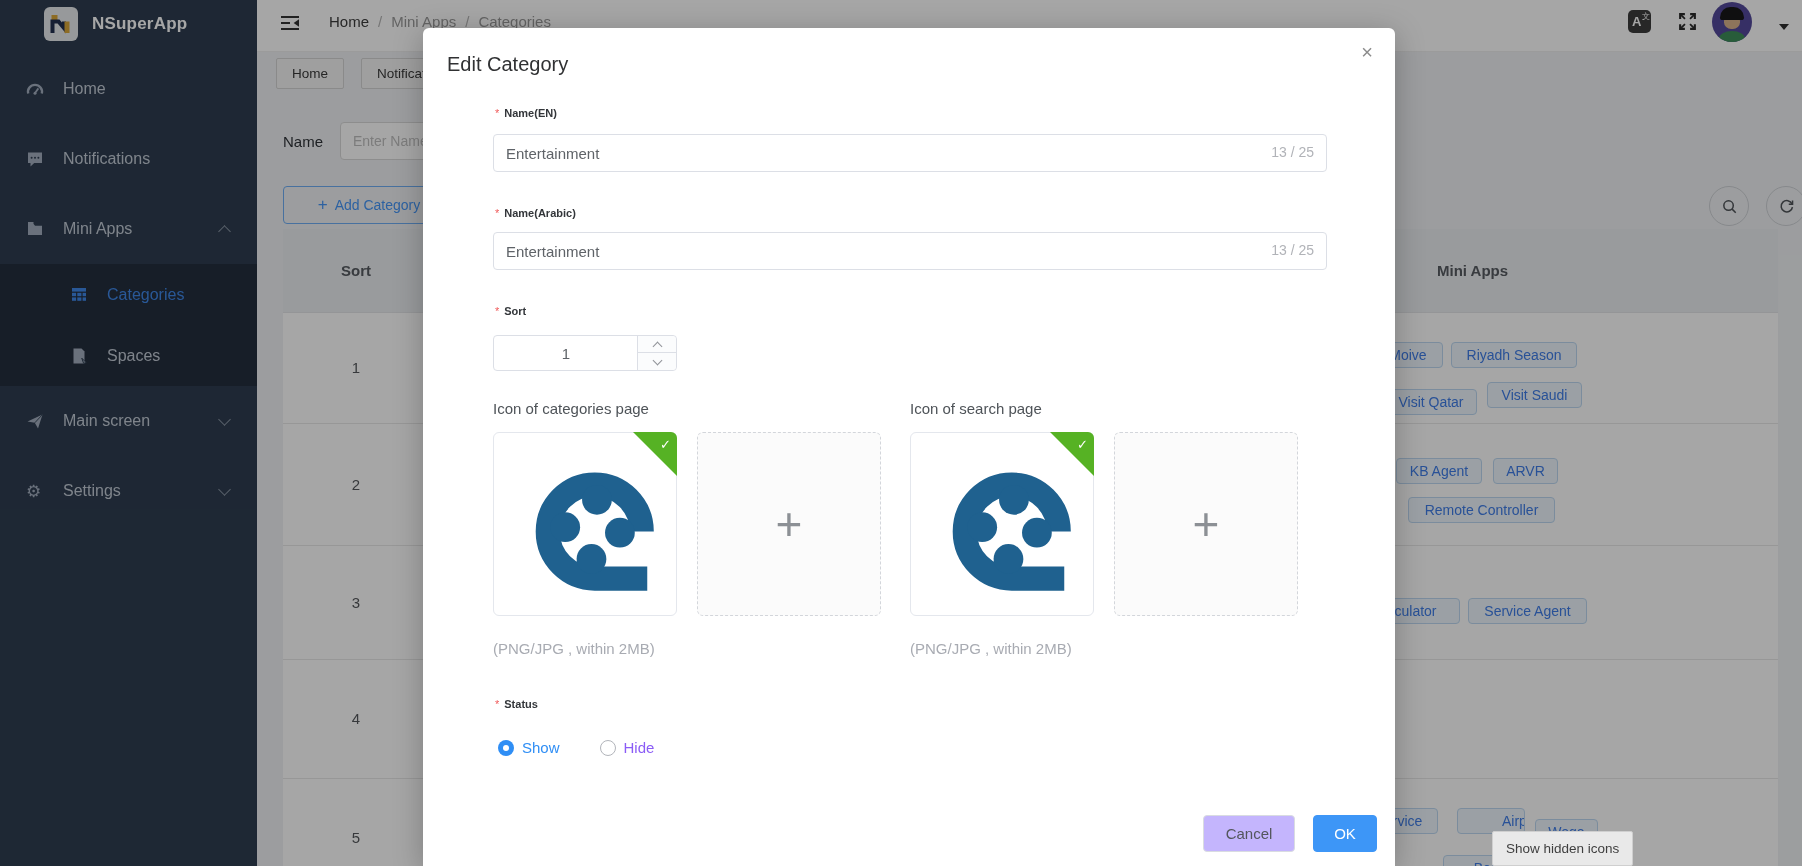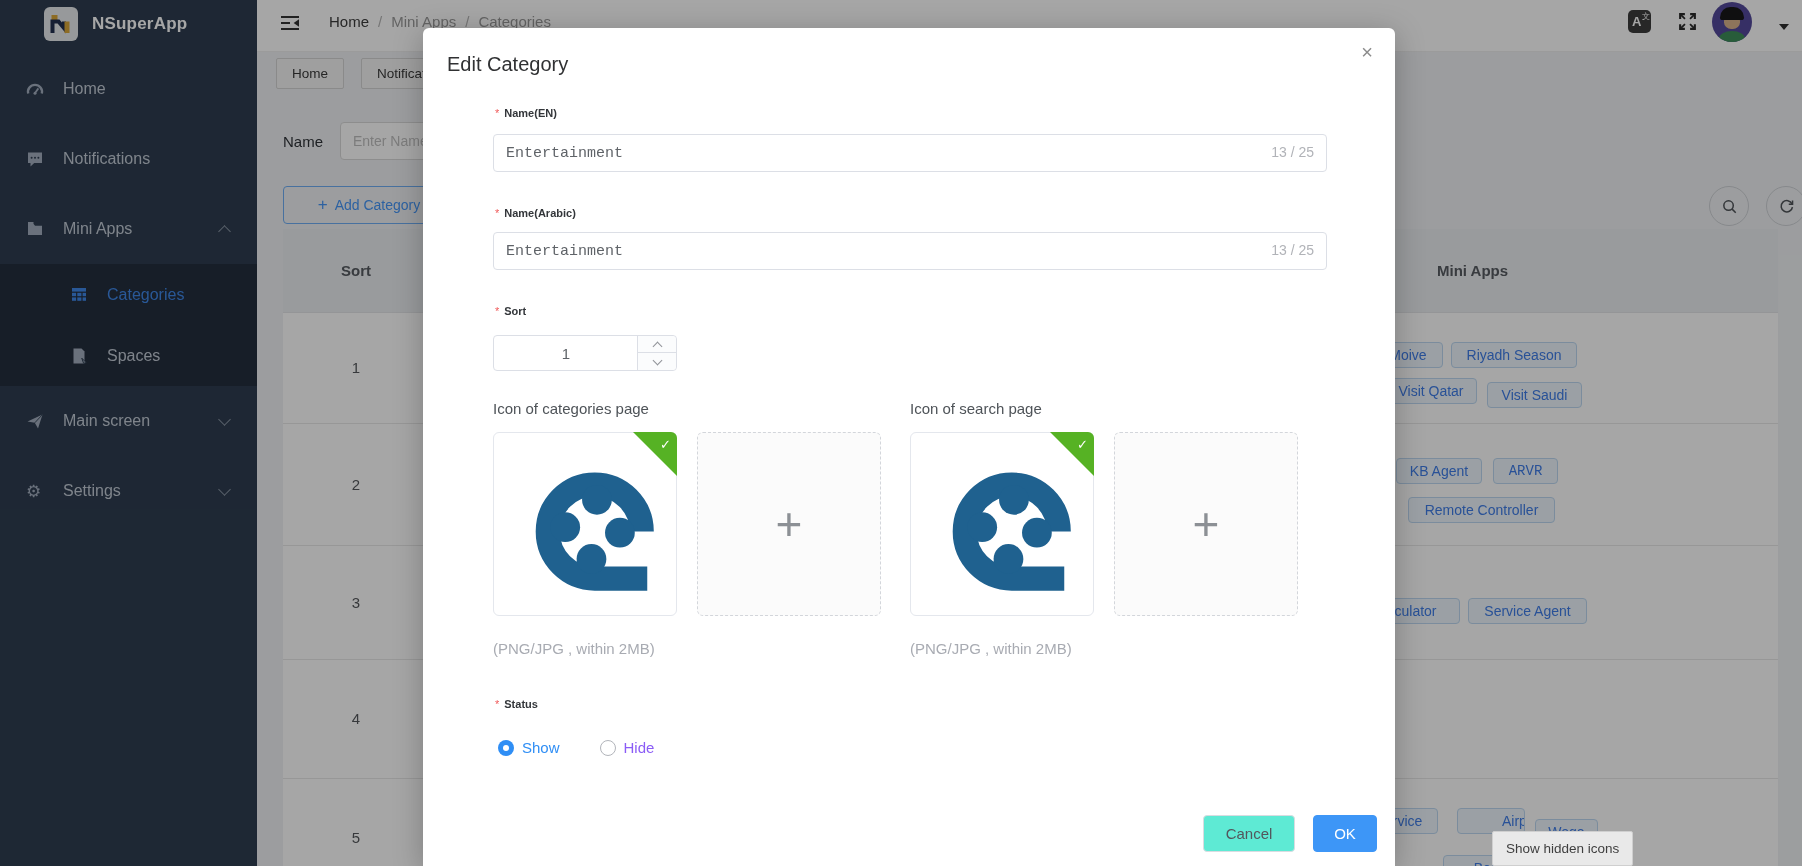--- a/index.html
+++ b/index.html
@@ -65,21 +65,21 @@
   .tag{position:absolute;height:26px;line-height:24px;text-align:center;border:1px solid #bdd8f2;background:#eef6fd;border-radius:4px;color:#3f7de8;font-size:14px;overflow:hidden;white-space:nowrap}
 
   
   .mask{position:absolute;inset:0;background:rgba(0,0,0,.35);z-index:40}
   .modal{position:absolute;left:423px;top:28px;width:972px;height:838px;background:#fff;border-radius:6px 6px 0 0;z-index:100;box-shadow:0 6px 30px rgba(0,0,0,.25)}
   .m-title{position:absolute;left:24px;top:25px;font-size:20px;font-weight:500;color:#303133}
   .m-close{position:absolute;right:22px;top:14px;font-size:20px;color:#8c8c8c;cursor:pointer;line-height:1}
   .f-label{position:absolute;left:72px;font-size:11px;font-weight:700;color:#33363a}
   .req{color:#f05b5b;margin-right:5px;font-weight:400}
   .m-input-wrap{position:absolute;left:70px;width:834px;height:38px}
-  .m-input{width:100%;height:100%;border:1px solid #dcdfe6;border-radius:4px;padding:0 76px 0 12px;font-size:15px;color:#5f6368;background:#fff;font-family:Liberation Mono, monospace}
+  .m-input{width:100%;height:100%;border:1px solid #dcdfe6;border-radius:4px;padding:0 76px 0 12px;font-size:15px;color:#5f6368;background:#fff;font-family:Liberation Sans, sans-serif}
   .counter{position:absolute;right:13px;top:10px;font-size:14px;color:#b1b3b8}
   .sort-wrap{position:absolute;left:70px;top:307px;width:184px;height:36px;border:1px solid #dcdfe6;border-radius:4px;background:#fff}
   .sort-input{position:absolute;left:0;top:0;width:144px;height:34px;border:none;text-align:center;font-size:15px;color:#5f6368;background:transparent;font-family:"Liberation Sans",sans-serif}
   .stepper{position:absolute;right:0;top:0;width:39px;height:100%;border-left:1px solid #dcdfe6;background:#fbfcfd;border-radius:0 4px 4px 0}
   .step{height:17px;display:flex;align-items:center;justify-content:center;cursor:pointer}
   .step.up{border-bottom:1px solid #dcdfe6}
   .schev{width:7px;height:7px;border-left:1.4px solid #909399;border-bottom:1.4px solid #909399}
   .schev.u{transform:rotate(135deg);margin-top:4px}
   .schev.d{transform:rotate(-45deg);margin-top:-3px}
   .sec-label{position:absolute;font-size:15px;color:#4e5358;top:372px}
@@ -95,21 +95,21 @@
   .hint{position:absolute;top:612px;font-size:15px;color:#a8abb2}
   .radio-group{position:absolute;left:75px;top:711px;display:flex;gap:40px;align-items:center}
   .radio-opt{display:flex;align-items:center;gap:8px;cursor:pointer}
   .radio{width:16px;height:16px;border-radius:50%;position:relative;flex:0 0 auto}
   .radio.on{background:#2f8ef5}
   .radio.on::after{content:"";position:absolute;left:5px;top:5px;width:6px;height:6px;border-radius:50%;background:#fff}
   .radio.off{border:1px solid #b2b5bb;background:#fff}
   .radio-lbl{font-size:15px;color:#8b5cf6}
   .radio-opt.sel .radio-lbl{color:#2f8ef5}
   .btn{position:absolute;top:787px;height:37px;border-radius:4px;font-size:15px;display:flex;align-items:center;justify-content:center;cursor:pointer}
-  .btn.cancel{left:780px;width:92px;background:#5eead4;border:1px solid #d9dce1;color:#53565c}
+  .btn.cancel{left:780px;width:92px;background:#c4b5fd;border:1px solid #d9dce1;color:#53565c}
   .btn.ok{left:890px;width:64px;background:#3d96f7;border:1px solid #3d96f7;color:#fff}
 
   
   .os-tooltip{position:absolute;left:1492px;top:831px;z-index:60;background:#e9e9e9;border:1px solid #cfcfcf;padding:9px 13px;font-size:13.5px;color:#3f3f3f;border-radius:2px;white-space:nowrap}
 </style>
 </head>
 <body>
 
 <aside class="sidebar">
   <div class="logo-row">
@@ -267,26 +267,26 @@
 
 <div class="table">
   <div class="thead">
     <span class="th sort">Sort</span>
     <span class="th apps">Mini Apps</span>
   </div>
 <div class="trow" style="top: 84px; height: 111px;"></div>
     <span class="sort-num" style="top: 130px;">1</span>
     <span class="tag" style="left: 1090px; top: 113px; width: 70px;">Moive</span>
     <span class="tag" style="left: 1168px; top: 113px; width: 126px;">Riyadh Season</span>
-    <span class="tag" style="left: 1102px; top: 149px; width: 92px;">Visit Qatar</span>
+    <span class="tag" style="left: 1102px; top: 160px; width: 92px;">Visit Qatar</span>
     <span class="tag" style="left: 1204px; top: 153px; width: 95px;">Visit Saudi</span>
     <div class="trow" style="top: 195px; height: 122px;"></div>
     <span class="sort-num" style="top: 247px;">2</span>
     <span class="tag" style="left: 1113px; top: 229px; width: 86px;">KB Agent</span>
-    <span class="tag" style="left: 1210px; top: 229px; width: 65px; font-family: Liberation Mono, monospace;">ARVR</span>
+    <span class="tag" style="left: 1210px; top: 229px; width: 65px;">ARVR</span>
     <span class="tag" style="left: 1125px; top: 268px; width: 147px;">Remote Controller</span>
     <div class="trow" style="top: 317px; height: 114px;"></div>
     <span class="sort-num" style="top: 365px;">3</span>
     <span class="tag" style="left: 1067px; top: 369px; width: 110px;">Calculator</span>
     <span class="tag" style="left: 1185px; top: 369px; width: 119px;">Service Agent</span>
     <div class="trow" style="top: 431px; height: 119px;"></div>
     <span class="sort-num" style="top: 481px;">4</span>
     <div class="trow" style="top: 550px; height: 346px;"></div>
     <span class="sort-num" style="top: 600px;">5</span>
     <span class="tag" style="left: 1077px; top: 579px; width: 78px;">Service</span>

